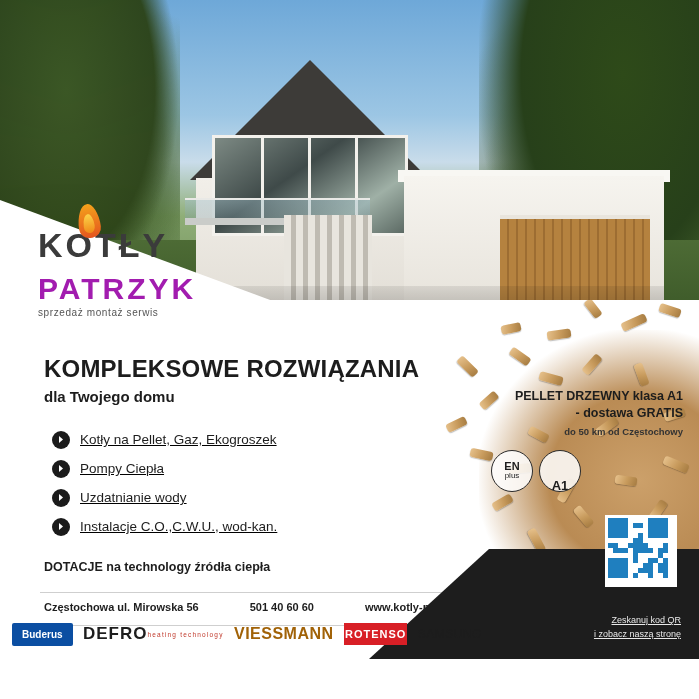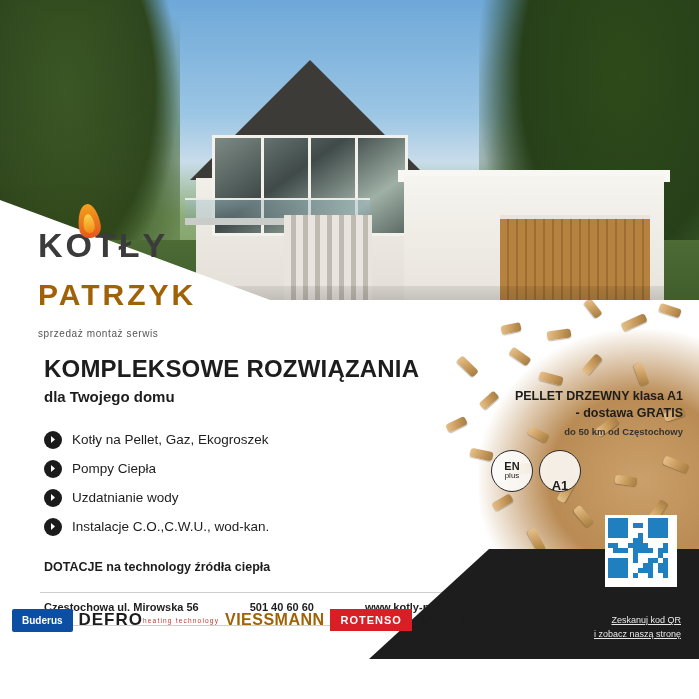--- a/index.html
+++ b/index.html
@@ -109,36 +109,36 @@
     background:linear-gradient(to bottom,#f4a21b,#e4551f);
     border-radius:50% 50% 45% 45% / 70% 70% 30% 30%;
     transform:rotate(-8deg);
   }
   .flame:after{
     content:"";position:absolute;left:5px;top:10px;width:11px;height:19px;
     background:linear-gradient(to bottom,#fcd34a,#f08a18);
     border-radius:50% 50% 45% 45% / 65% 65% 35% 35%;
   }
   .logo-patrzyk{
-    font-size:30px;font-weight:bold;letter-spacing:3px;color:#a16207;line-height:1.1;margin-top:16px;
-  }
-  .logo-sub{font-size:10px;color:#555;letter-spacing:.6px;margin-top:17px;}
+    font-size:30px;font-weight:bold;letter-spacing:3px;color:#a21caf;line-height:1.1;margin-top:10px;
+  }
+  .logo-sub{font-size:10px;color:#555;letter-spacing:.6px;margin-top:2px;}
 
   
   .headline{
     position:absolute;left:44px;top:355px;
     font-size:24px;font-weight:bold;color:#1d1d1d;letter-spacing:.2px;
   }
   .subhead{
     position:absolute;left:44px;top:388px;
     font-size:15px;font-weight:bold;color:#1d1d1d;
   }
 
   
-  .list{position:absolute;left:44px;top:425px;width:420px;}
+  .list{position:absolute;left:52px;top:425px;width:420px;text-decoration:underline;}
   .li{display:flex;align-items:center;height:29px;}
   .bullet{
     width:18px;height:18px;border-radius:50%;background:#1b1b1b;
     display:flex;align-items:center;justify-content:center;margin-right:10px;flex:0 0 18px;
   }
   .bullet svg{display:block;}
   .li-text{font-size:13.5px;color:#1d1d1d;}
   .dotacje{
     position:absolute;left:44px;top:560px;font-size:12.5px;font-weight:bold;color:#1d1d1d;
   }
@@ -186,32 +186,32 @@
   .contact{
     position:absolute;left:44px;top:601px;width:430px;
     display:flex;justify-content:space-between;font-size:11px;color:#1d1d1d;font-weight:bold;
   }
   .footer-dark{
     position:absolute;right:0;bottom:0;width:330px;height:110px;background:#1d1d1d;
     clip-path:polygon(120px 0, 330px 0, 330px 110px, 0 110px);
   }
   .brands{
     position:absolute;left:12px;bottom:10px;width:470px;height:44px;
-    display:flex;align-items:flex-start;justify-content:space-between;
+    display:flex;align-items:flex-end;justify-content:space-between;
   }
   .brand{display:flex;align-items:center;justify-content:center;height:30px;}
   .b-buderus{
     background:#0b4ea2;color:#fff;font-size:10px;font-weight:bold;padding:6px 10px;border-radius:2px;
   }
   .b-defro{text-align:center;}
   .b-defro .n{font-size:17px;font-weight:bold;color:#1d1d1d;letter-spacing:1px;}
   .b-defro .t{font-size:6.5px;color:#c0392b;letter-spacing:1.2px;}
   .b-viessmann{font-size:16px;font-weight:bold;color:#a16207;letter-spacing:.5px;position:relative;}
   .b-rotenso{
-    background:#d81f26;color:#fff;font-size:11px;font-weight:bold;letter-spacing:1px;padding:5px 10px;
+    background:#d81f26;color:#fff;font-size:11px;font-weight:bold;letter-spacing:1px;padding:5px 1px;
   }
   .b-samsung{font-size:12px;font-weight:normal;color:#1d1d1d;letter-spacing:.5px;}
 
   
   .qr-wrap{position:absolute;right:22px;bottom:72px;width:66px;height:66px;background:#fff;padding:3px;}
   .qr{width:60px;height:60px;display:grid;grid-template-columns:repeat(12,1fr);grid-template-rows:repeat(12,1fr);}
   .qr i{display:block;}
   .qr i.on{background:#1f7fbf;}
   .qr-text{
     position:absolute;right:18px;bottom:18px;width:180px;text-align:right;

